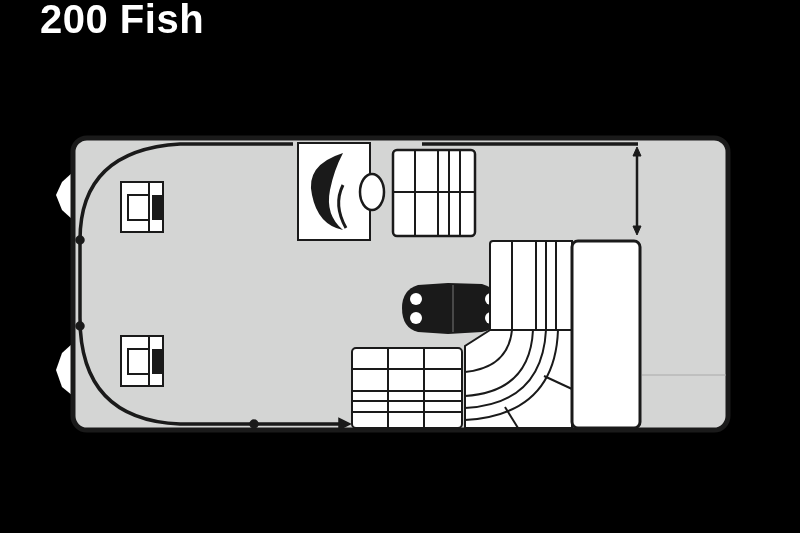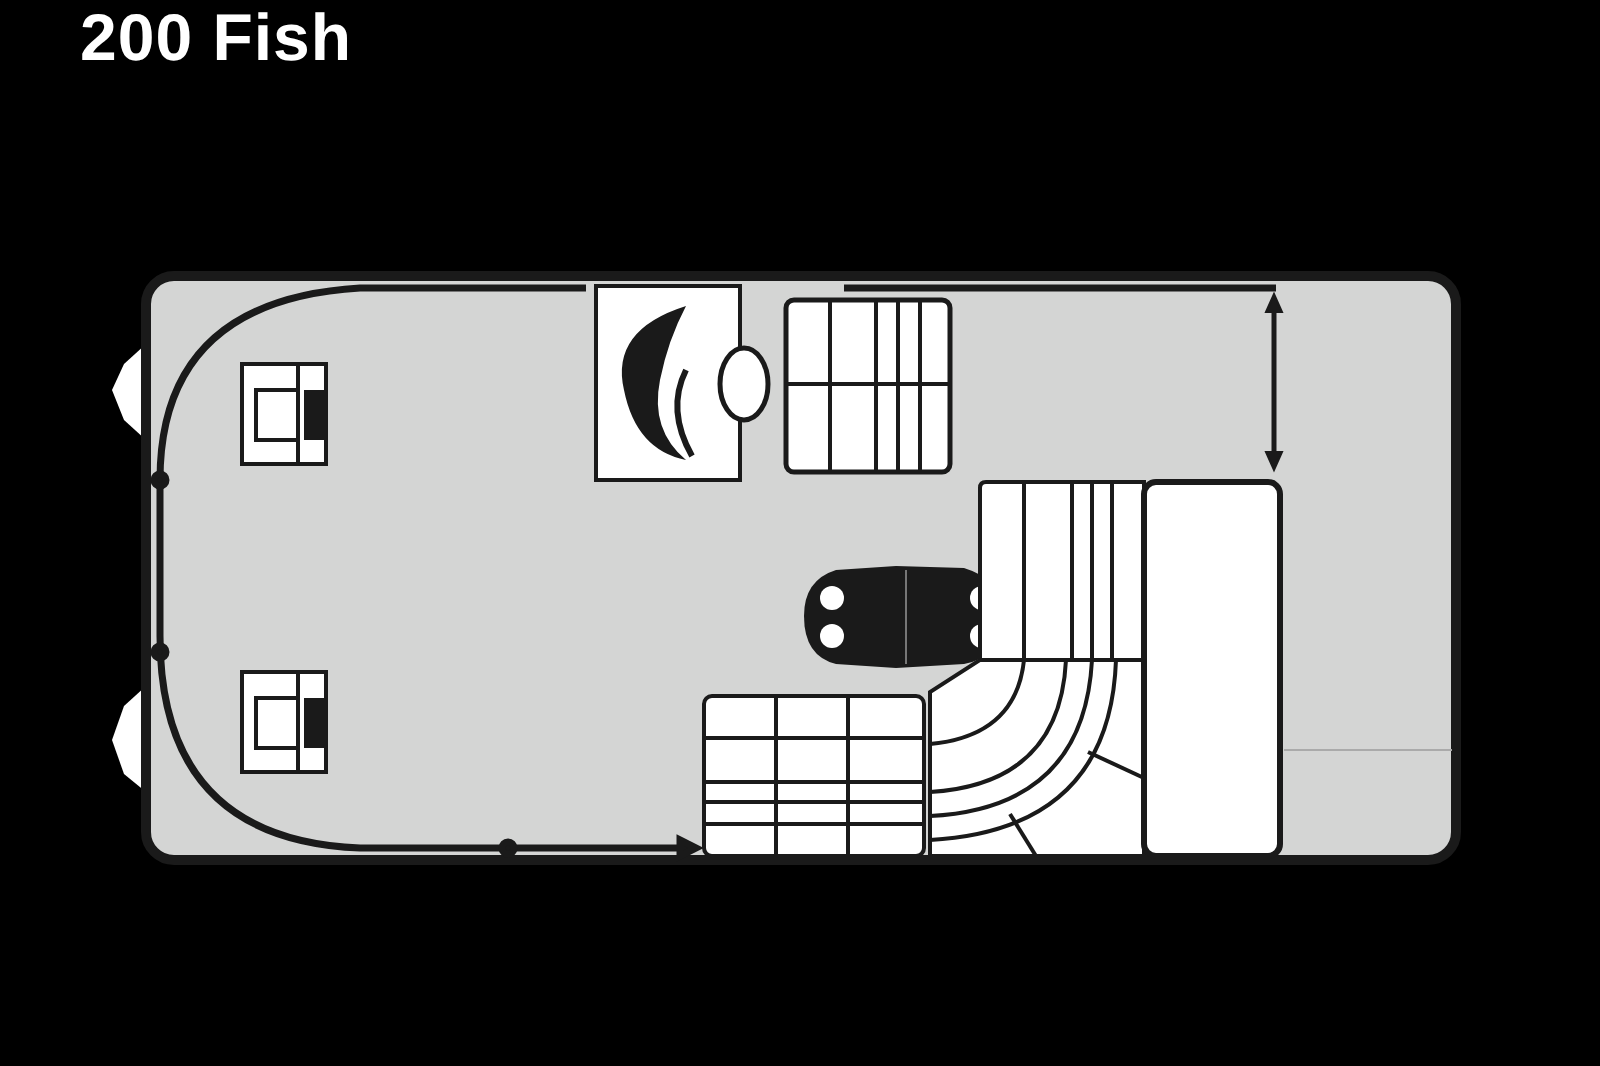--- a/index.html
+++ b/index.html
@@ -1,17 +1,17 @@
 <!DOCTYPE html>
 <html><head>
   <meta charset="utf-8">
   <style>
     html, body { margin: 0; padding: 0; }
     body { width: 800px; height: 533px; background: #000000; position: relative; overflow: hidden; }
-    .title { position: absolute; left: 40px; top: 0px; color: #ffffff; font-family: "Liberation Sans", sans-serif; font-weight: bold; font-size: 33px; line-height: 38px; letter-spacing: 0.5px; }
+    .title { position: absolute; left: 40px; top: 0px; color: #ffffff; font-family: "Liberation Sans", sans-serif; font-weight: bold; font-size: 40px; line-height: 38px; letter-spacing: 0.5px; }
     svg { position: absolute; left: 0; top: 0; }
   </style>
 </head>
 <body>
 
 <div class="title">200 Fish</div>
 
 <svg width="800" height="533" viewBox="0 0 800 533">
 
   <g>

